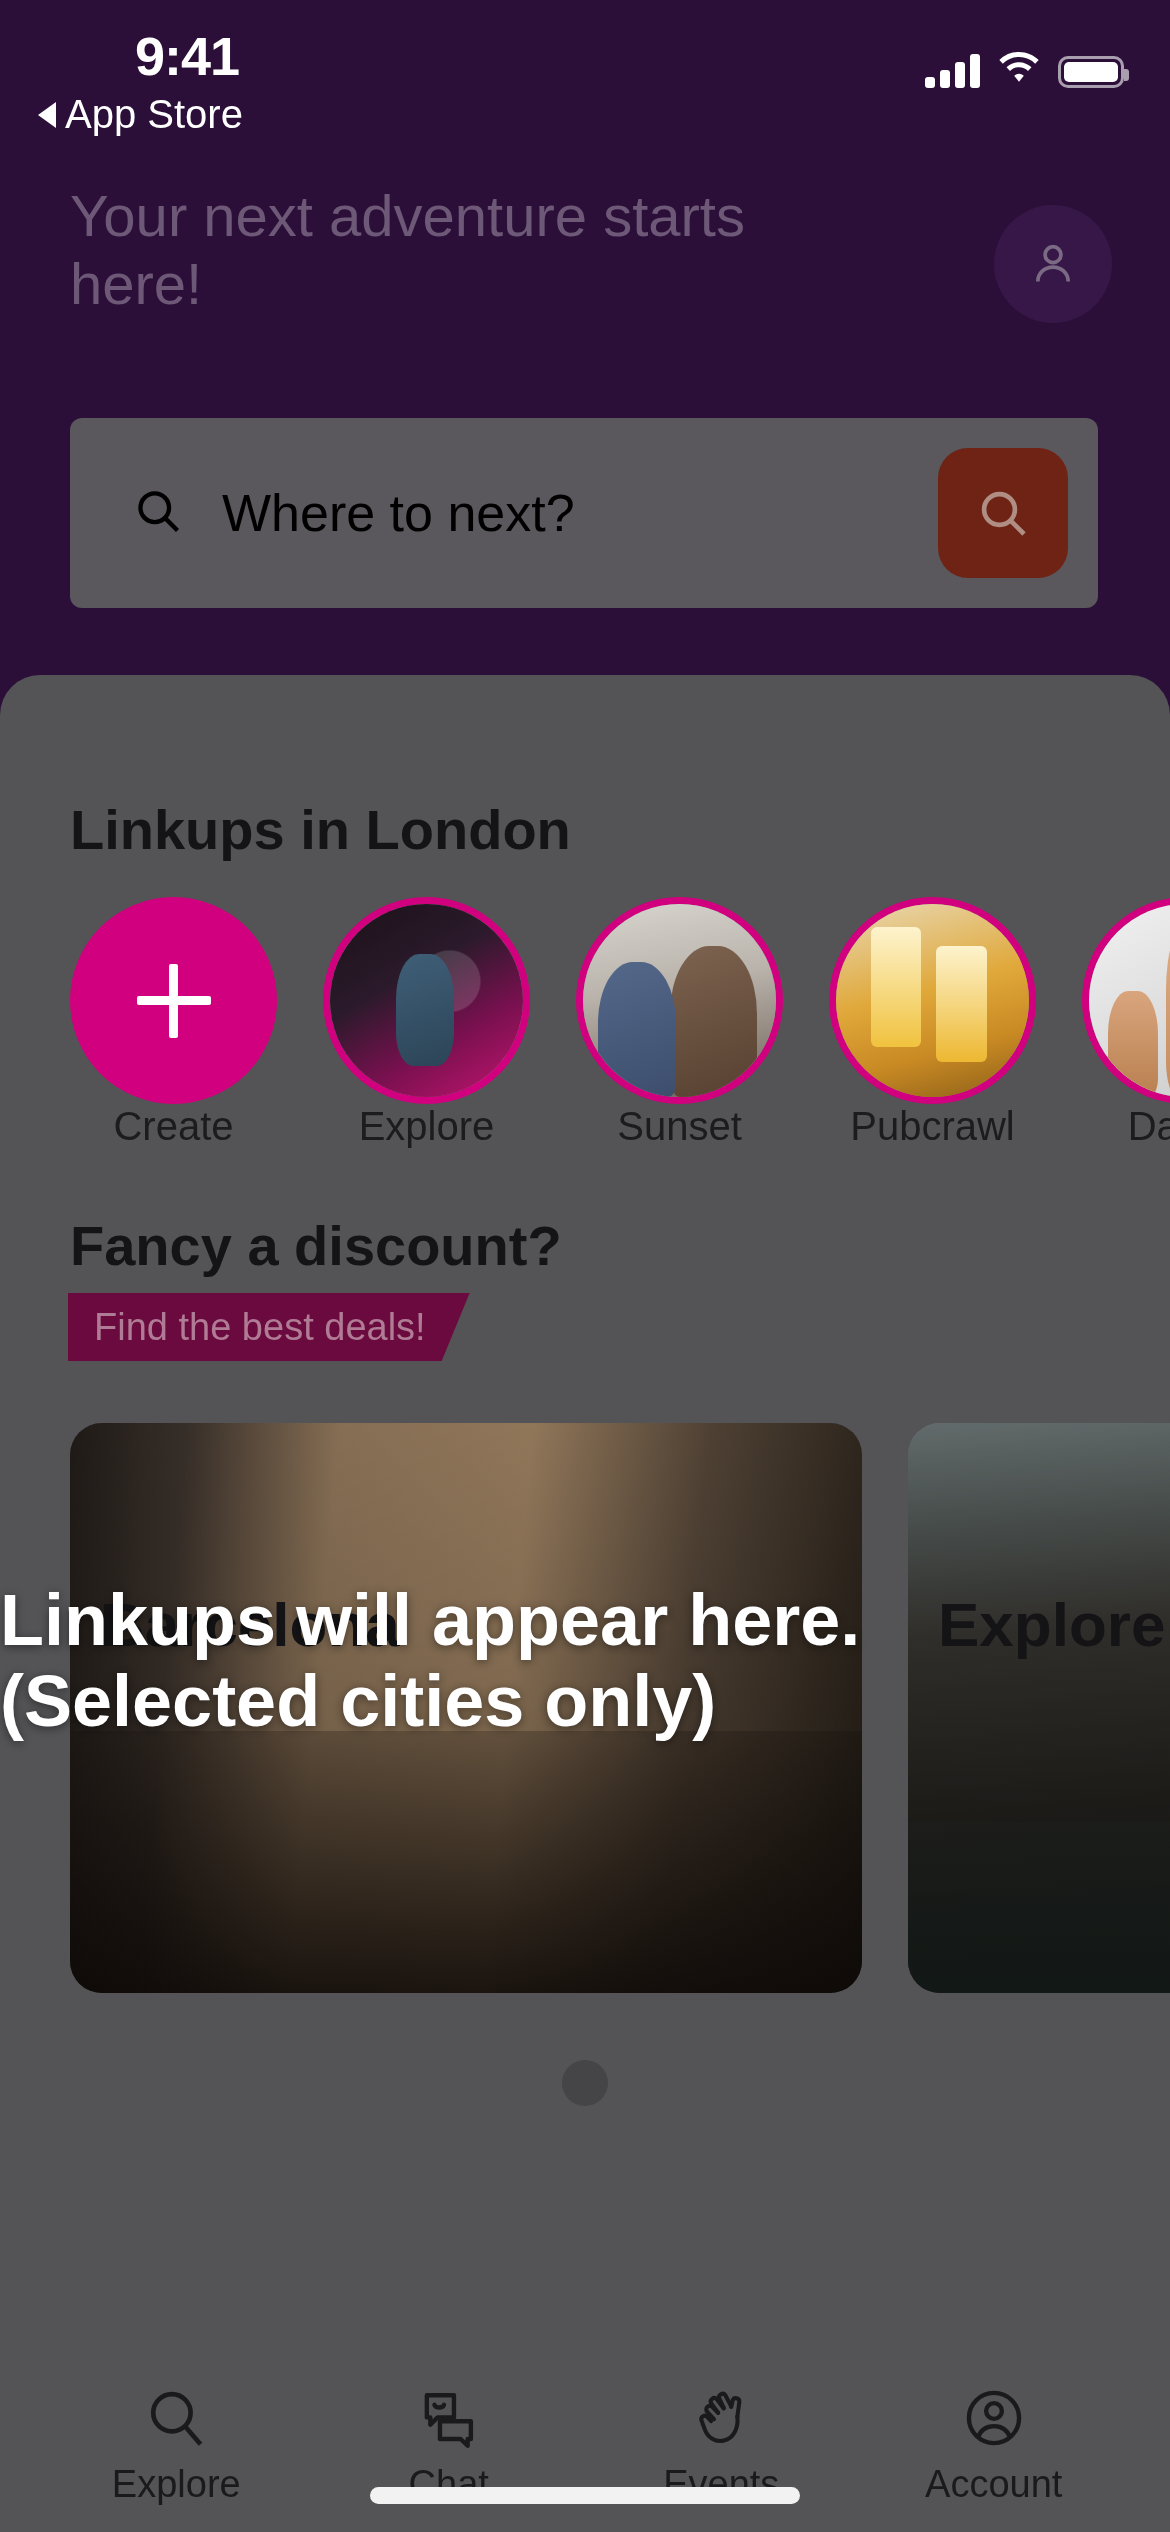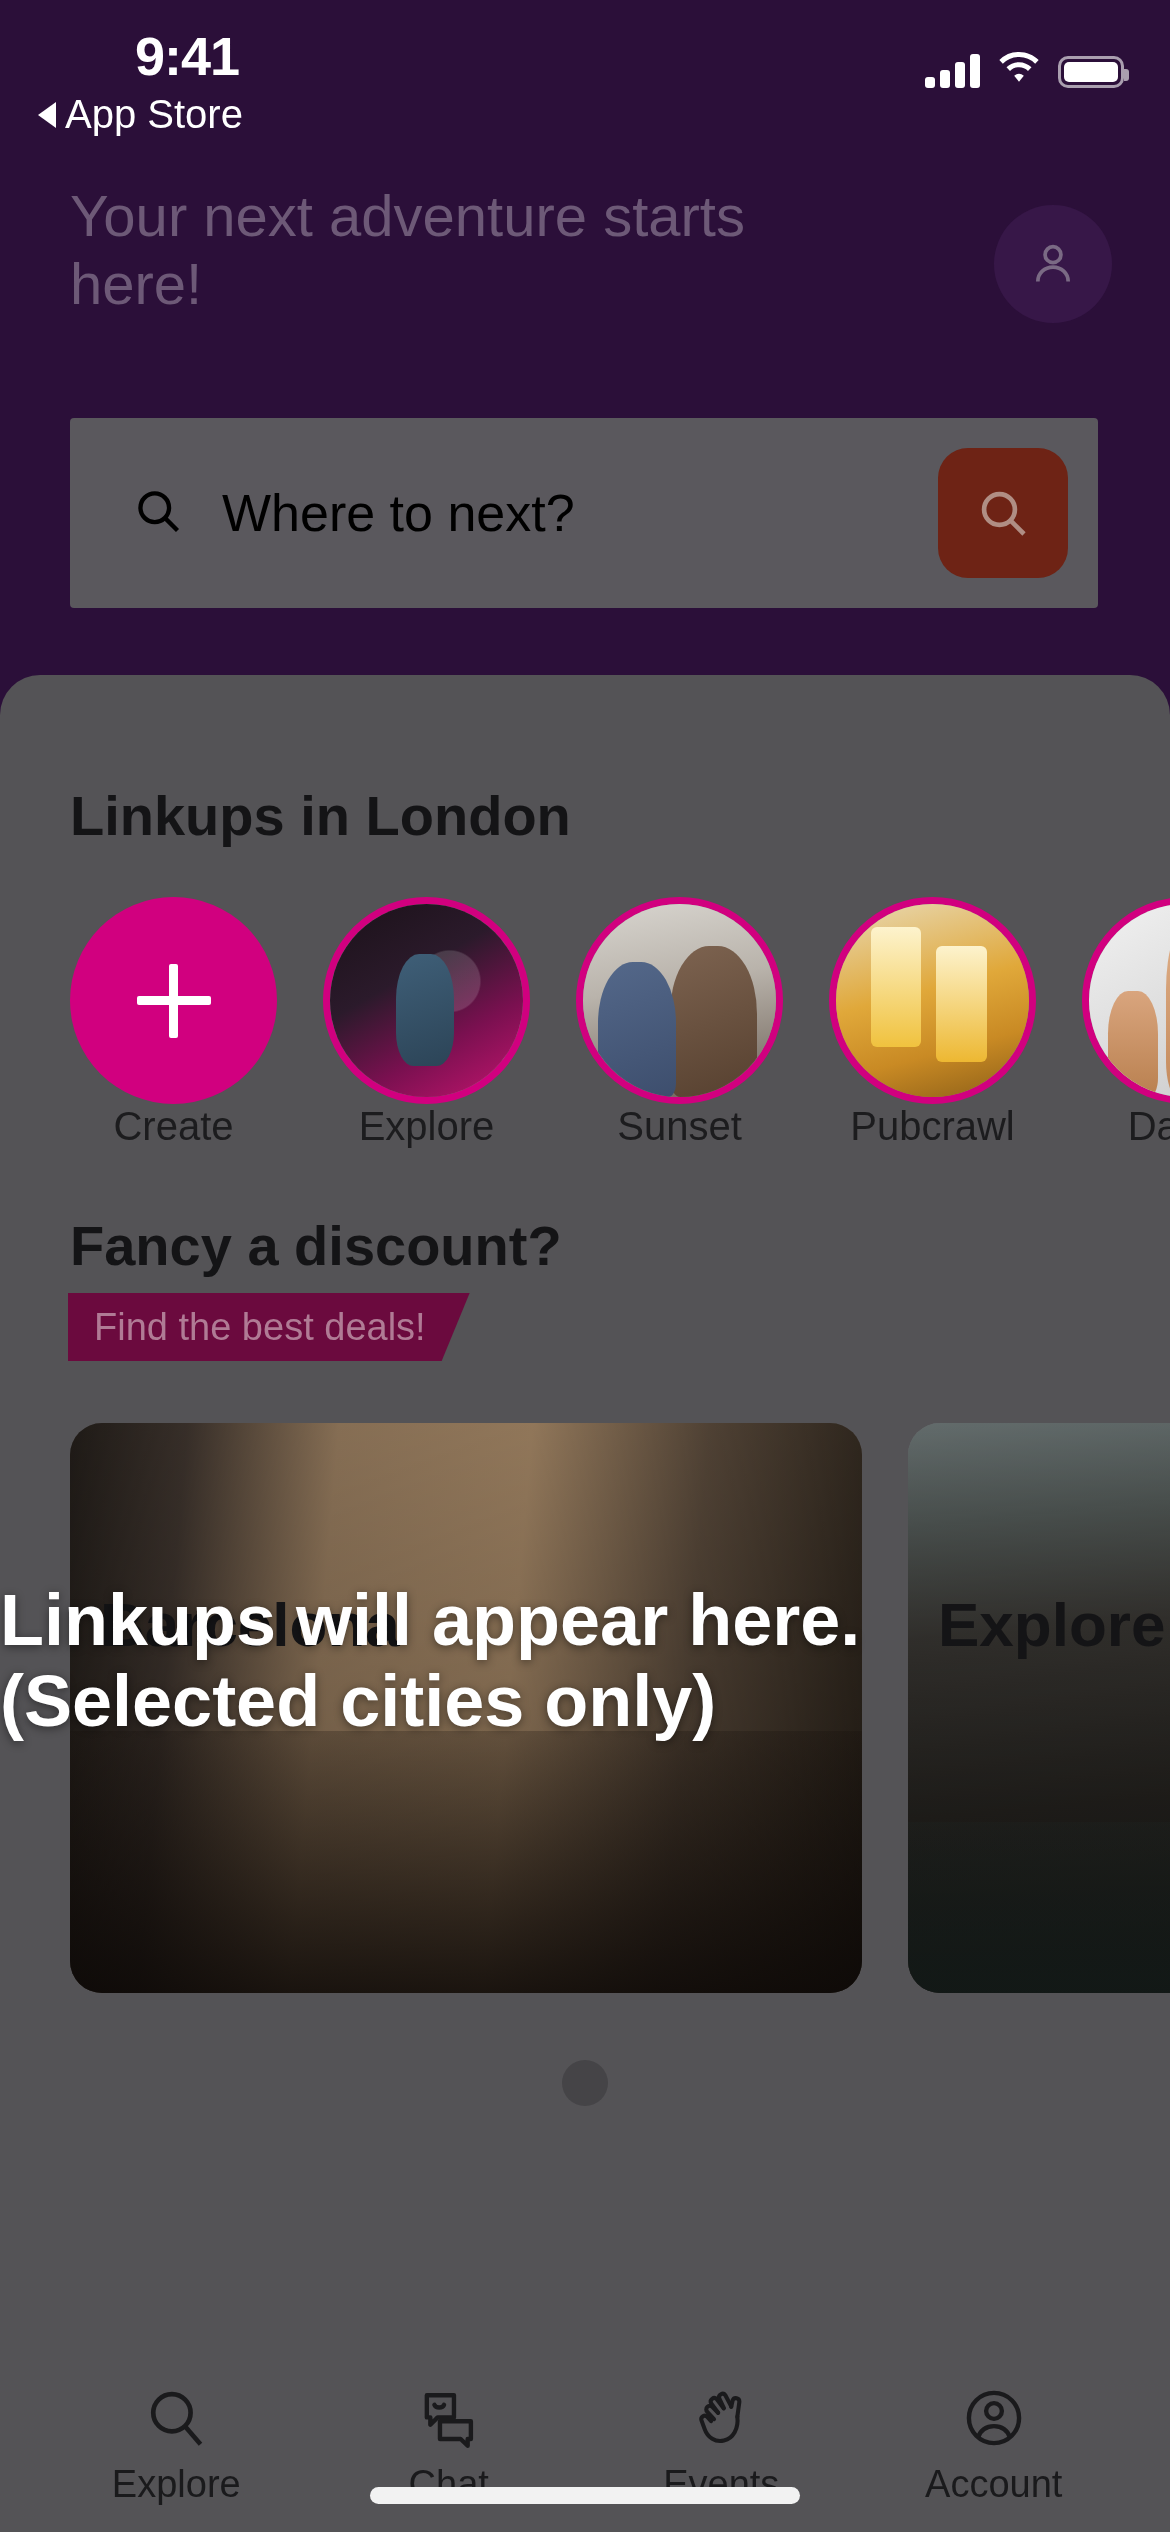--- a/index.html
+++ b/index.html
@@ -61,21 +61,21 @@
   }
   #avatar-btn {
     position:absolute; right:58px; top:205px; width:118px; height:118px;
     border-radius:50%; background:#371748;
     display:flex; align-items:center; justify-content:center;
   }
 
   
   #searchbar {
     position:absolute; left:70px; top:418px; width:1028px; height:190px;
-    background:#5a585d; border-radius:4px;
+    background:#5a585d; border-radius:12px;
   }
   #search-icon { position:absolute; left:62px; top:50%; transform:translateY(-50%); }
   #search-input {
     position:absolute; left:152px; top:0; height:100%; width:720px;
     border:0; background:transparent; outline:none;
     font-family:"Liberation Sans", sans-serif;
     font-size:52px; color:#000;
   }
   #search-input::placeholder { color:#000; opacity:1; }
   #search-go {
@@ -87,21 +87,21 @@
   
   #sheet {
     position:absolute; left:0; top:675px; width:1170px; height:1857px;
     background:#545356; border-radius:40px 40px 0 0;
     overflow:hidden;
   }
 
   .section-title {
     position:absolute; left:70px; font-size:56px; font-weight:bold; color:#141416;
   }
-  #linkups-title { top:108px; }
+  #linkups-title { top:122px; }
 
   
   #stories {
     position:absolute; left:70px; top:222px; width:1100px; height:290px;
     display:flex; gap:46px;
   }
   .story { width:207px; flex:0 0 207px; text-align:center; }
   .story .ring {
     width:207px; height:207px; border-radius:50%;
     border:7px solid #d1007f; overflow:hidden; position:relative;

